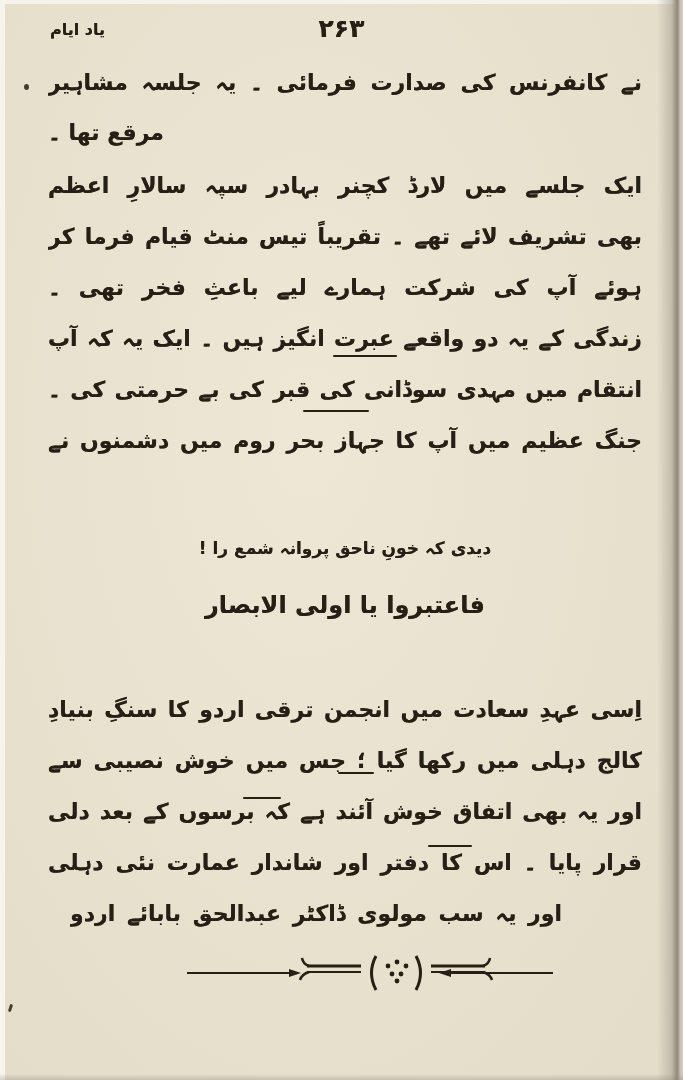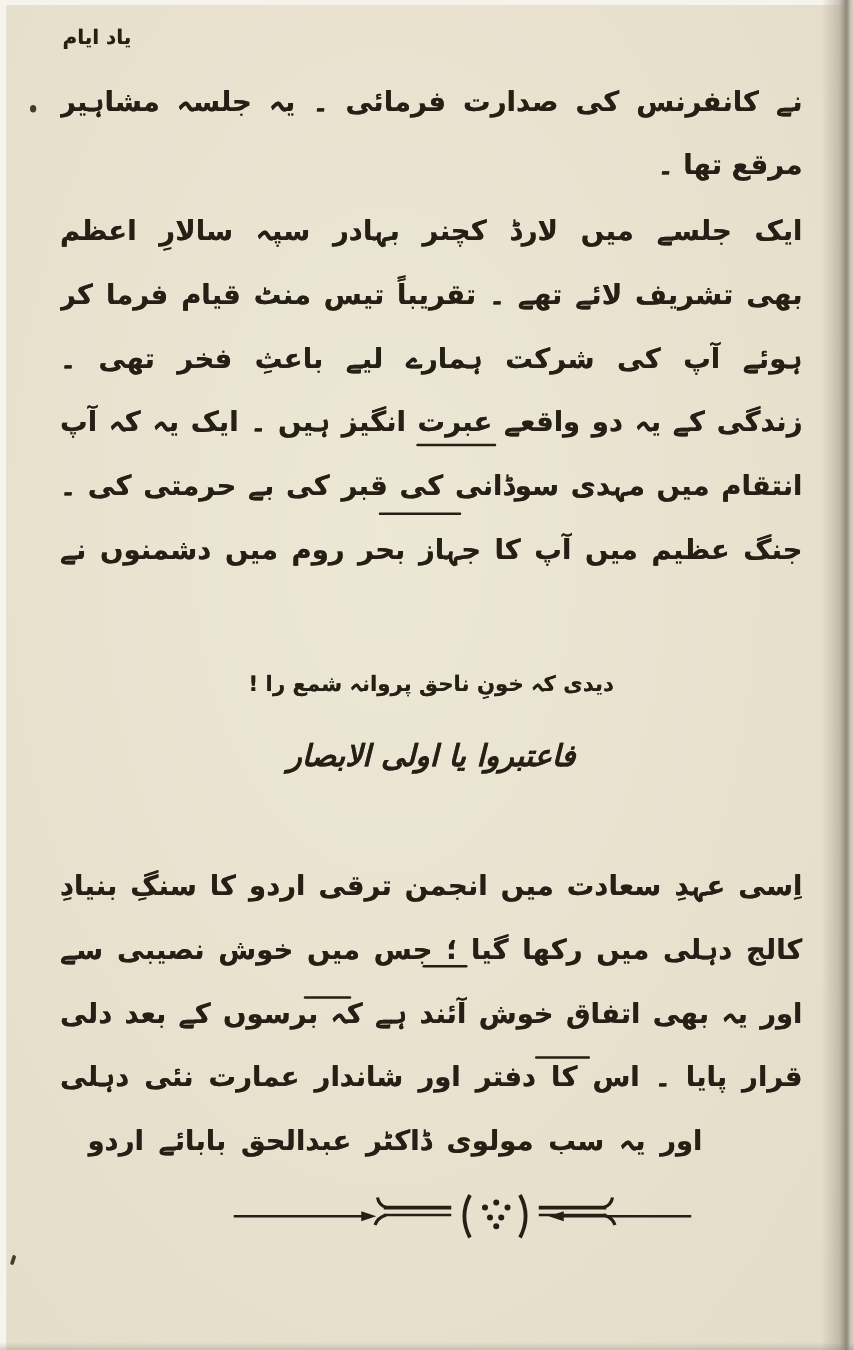--- a/index.html
+++ b/index.html
@@ -23,49 +23,50 @@
   .edge-bottom{position:absolute;left:0;bottom:0;height:6px;width:683px;background:linear-gradient(to bottom,rgba(0,0,0,0),rgba(140,133,118,.35));}
 
   .ink{color:#261f15;font-weight:bold;text-shadow:0 0 .5px rgba(38,31,21,.75);text-align:right;}
 
   .running-title{position:absolute;left:50px;top:20px;font-size:16px;}
   .page-number{position:absolute;left:0;top:14px;width:683px;text-align:center;font-size:25px;letter-spacing:4px;}
 
   .text-col{position:absolute;left:48px;top:0;width:594px;direction:rtl;}
   .line{height:50px;line-height:50px;font-size:22px;white-space:nowrap;overflow:visible;}
   .just{text-align:justify;text-align-last:justify;white-space:normal;overflow:hidden;}
-  .flush-left{text-align:right;}
+  .flush-left{text-align:left;}
   .center{text-align:center;}
 
   .para1{position:absolute;top:58px;left:0;width:594px;}
   .para2{position:absolute;top:160px;left:0;width:594px;}
   .para2 .line{height:51px;line-height:51px;}
   .verse{position:absolute;top:520px;left:0;width:594px;}
   .verse .line{height:57px;line-height:57px;font-size:17px;}
-  .verse .big{font-size:24px;font-style:italic;}
+  .verse .big{font-size:24px;}
   .para3{position:absolute;top:684px;left:0;width:594px;}
   .para3 .line{height:51px;line-height:51px;}
   .para3 .last{margin-left:22px;margin-right:80px;}
 
   .mark{position:absolute;background:#261f15;border-radius:1px;}
   .speck{position:absolute;background:#453c2e;border-radius:50%;}
 
   .divider{position:absolute;left:185px;top:952px;width:370px;height:42px;}
   .divider svg{display:block;}
 </style>
 </head>
 <body>
 
 <div class="page">
   <div class="edge-top"></div>
   <div class="edge-left"></div>
   <div class="edge-right"></div>
   <div class="edge-bottom"></div>
 
   <div class="running-title ink">یاد ایام</div>
+  <div class="page-number ink">۲۶۳</div>
 
   <div class="text-col">
 
     <div class="para1">
       <div class="line just ink">نے کانفرنس کی صدارت فرمائی ۔ یہ جلسہ مشاہیر ہندوستان کا گویا</div>
       <div class="line flush-left ink">مرقع تھا ۔</div>
     </div>
 
     <div class="para2">
       <div class="line just ink">ایک جلسے میں لارڈ کچنر بہادر سپہ سالارِ اعظم ہندوستان</div>

